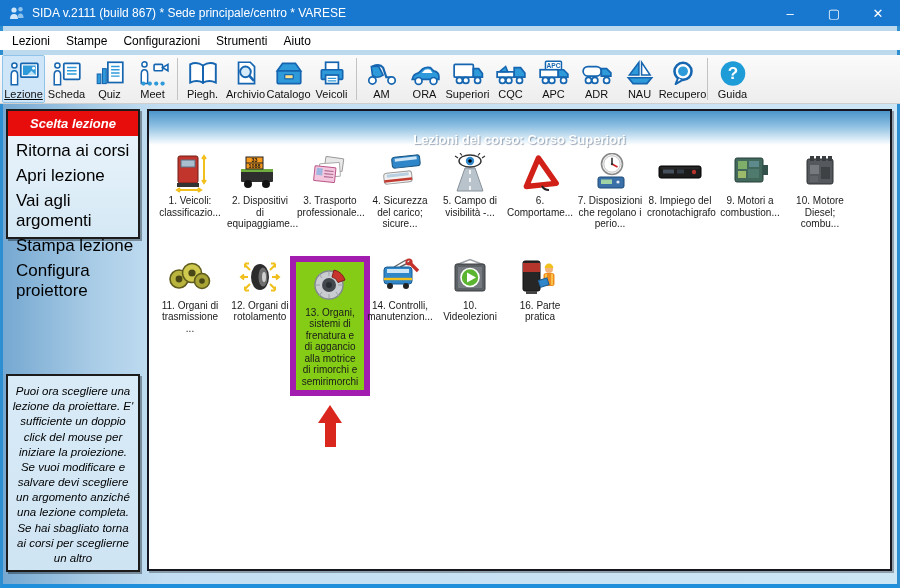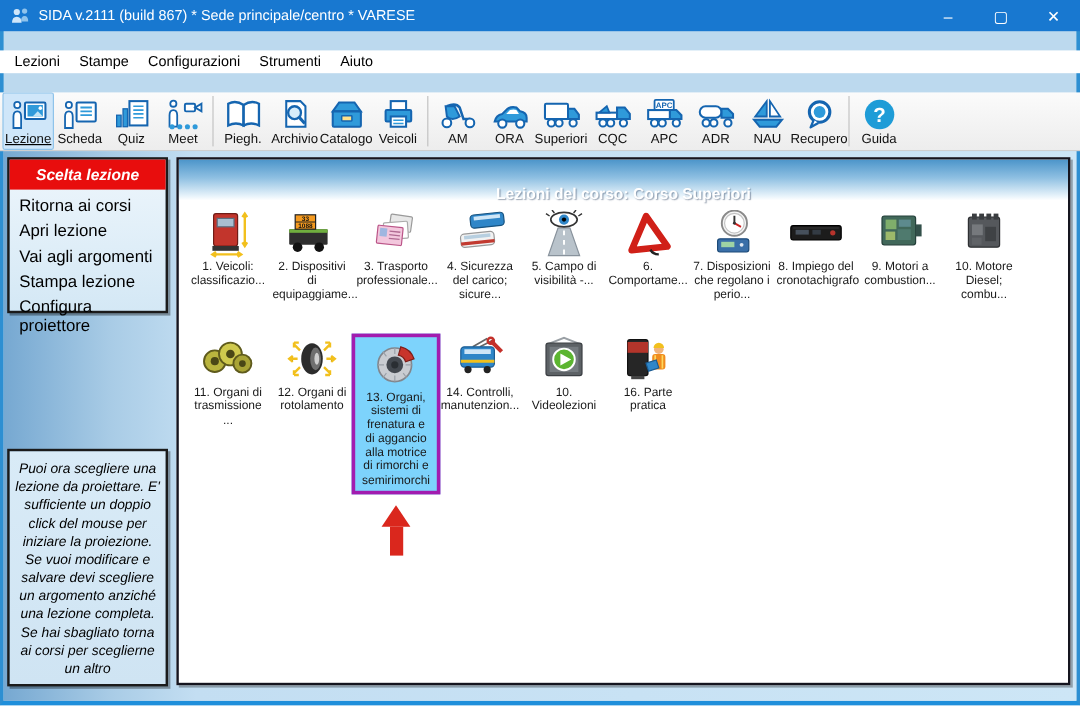--- a/index.html
+++ b/index.html
@@ -10,22 +10,22 @@
   
   .titlebar { height:26px; background:#1878d0; color:#fff; display:flex; align-items:center;
               padding:0 0 0 8px; flex:0 0 auto; margin:0 -3px; }
   .titlebar .appicon { width:18px; height:16px; margin-right:6px; flex:0 0 auto; }
   .titlebar .ttl { font-size:12px; white-space:nowrap; }
   .wincontrols { margin-left:auto; display:flex; height:100%; }
   .wincontrols .wbtn { width:44px; height:100%; display:flex; align-items:center; justify-content:center;
                        color:#fff; font-size:13px; cursor:default; }
 
   
-  .menubar { height:19px; background:#fff; display:flex; align-items:flex-start; gap:0; padding-left:4px;
-             flex:0 0 auto; margin:16px -3px; }
+  .menubar { height:19px; background:#fff; display:flex; align-items:center; gap:0; padding-left:4px;
+             flex:0 0 auto; margin:5px -3px; }
   .menuitem { font-size:12px; color:#000; padding:2px 8px; }
 
   
   .toolbar { height:49px; background:linear-gradient(#fbfbfb,#ededed); display:flex; align-items:stretch;
              padding-left:2px; border-bottom:1px solid #cfcfcf; flex:0 0 auto; margin:0 -3px; }
   .tbtn { width:43px; display:flex; flex-direction:column; align-items:center; justify-content:flex-end;
           padding:2px 0 1px 0; border:1px solid transparent; }
   .tbtn.sel { background:#cfe6f9; border:1px solid #8fc3ea; border-radius:2px;text-decoration:underline; }
   .tbtn svg { width:32px; height:28px; }
   .tbtn .tlabel { font-size:11px; color:#111; line-height:13px; white-space:nowrap; }
@@ -33,36 +33,36 @@
 
   
   .content { flex:1 1 auto; display:flex; position:relative;
              background:linear-gradient(90deg,#76a8d1 0px,#a9cce6 90px,#c3def2 160px,#cde6f6 100%); }
   .sidebar { width:140px; flex:0 0 auto; display:flex; flex-direction:column; padding:5px 3px 12px 3px; }
   .panel { background:linear-gradient(180deg,#eef6fc,#d4e8f5); border:2px solid #1b1b1b;
            box-shadow:2px 2px 0 rgba(0,0,0,.35); }
   .panel.scelta { height:130px; }
   .scelta-hdr { background:#e80d0d; color:#fff; font-weight:bold; font-style:italic; font-size:13px;
                 text-align:center; padding:5px 2px; }
-  .scelta-item { font-size:14px; color:#000; padding:5px 0 0 8px; }
+  .scelta-item { font-size:17px; color:#000; padding:5px 0 0 8px; }
   .panel.info { margin-top:auto; height:198px; background:linear-gradient(180deg,#d9ebf7,#cfe4f3); padding:8px 4px; }
   .info-text { font-size:11.5px; font-style:italic; text-align:center; color:#000; line-height:1.32; }
 
   .main { flex:1 1 auto; margin:5px 5px 13px 4px; background:#fff; border:2px solid #15151f;
           box-shadow:2px 2px 0 rgba(0,0,0,.3); display:flex; flex-direction:column; overflow:hidden; }
   .main-hdr { height:34px; background:linear-gradient(180deg,#4c95ca 0%,#8fc0e2 45%,#e9f4fb 90%,#fff 100%);
               display:flex; align-items:flex-start; justify-content:center; flex:0 0 auto; }
   .main-hdr .htxt { color:#fff; font-weight:bold; font-size:13px; margin-top:21px;
                     text-shadow:1px 1px 1px rgba(40,60,90,.45); }
   .grid { display:grid; grid-template-columns:repeat(10,70px); align-items:start; margin:6px 0 0 6px; row-gap:24px; }
   .cell { display:flex; flex-direction:column; align-items:center; }
   .tile { display:flex; flex-direction:column; align-items:center; padding:2px 1px; }
   .tile svg { width:48px; height:40px; }
   .tile .cap { font-size:10px; line-height:11.5px; text-align:center; color:#1a1a1a; max-width:66px; margin-top:2px; }
-  .tile.selected { background:#7dd3fc; border:3px solid #a21caf; padding:3px 6px; }
+  .tile.selected { background:#84cc16; border:6px solid #a21caf; padding:3px 6px; }
   .tile.selected .cap { max-width:64px; }
   .uparrow { margin-top:9px; display:flex; flex-direction:column; align-items:center; }
   .uparrow .head { width:0; height:0; border-left:12px solid transparent; border-right:12px solid transparent;
                    border-bottom:18px solid #da271d; }
   .uparrow .stem { width:11px; height:24px; background:#da271d; }
 </style>
 </head>
 <body>
 
 <div class="window">

